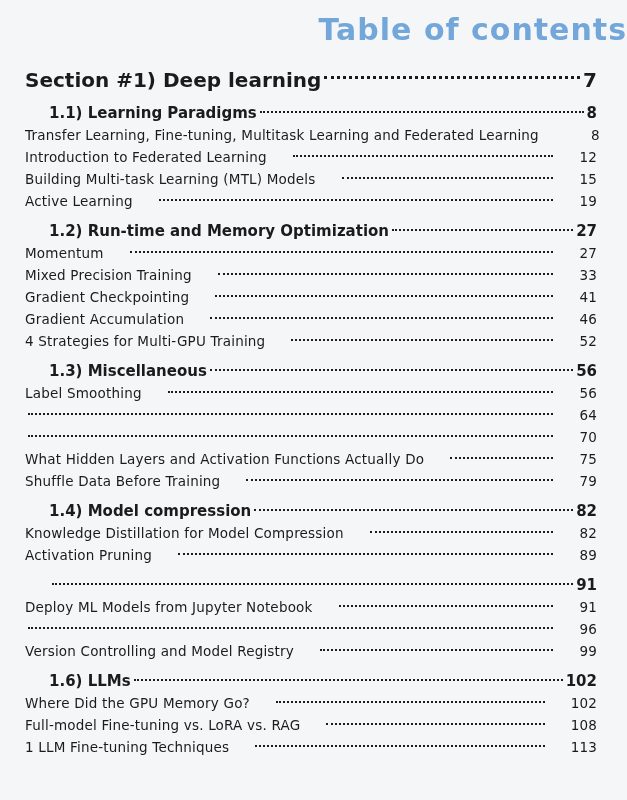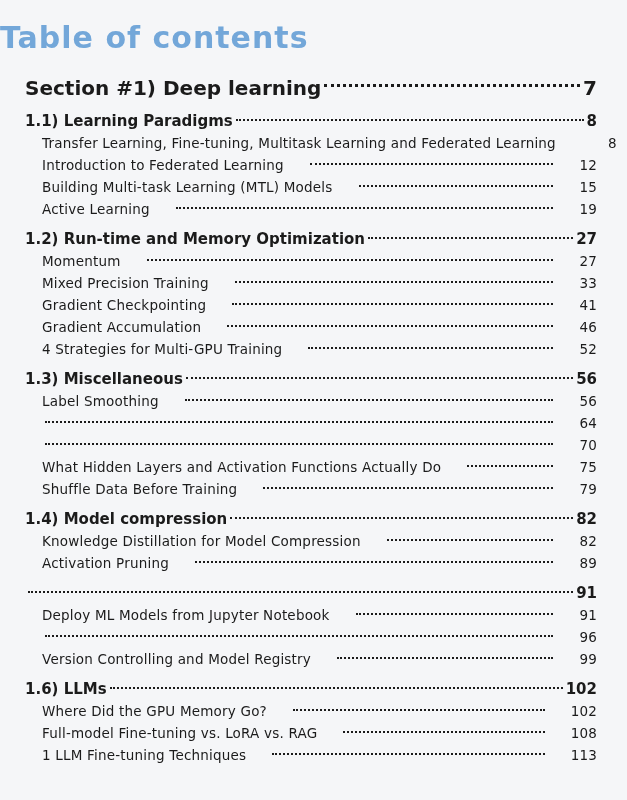--- a/index.html
+++ b/index.html
@@ -15,22 +15,22 @@
   body {
     width: 627px;
     height: 800px;
     overflow: hidden;
     background: var(--bg);
     color: var(--text);
     font-family: "DejaVu Sans", "Liberation Sans", sans-serif;
   }
   .title {
     margin: 0;
-    padding-top: 20px;
-    text-align: left;
+    padding-top: 12px;
+    text-align: right;
     font-size: 30px;
     font-weight: 700;
     letter-spacing: 1px;
     color: var(--title);
   }
   .toc {
     padding: 16px 30px 0 25px;
   }
   .row {
     display: flex;
@@ -46,28 +46,28 @@
   .row.section {
     font-size: 20px;
     font-weight: 700;
     margin-top: 2px;
     padding: 3px 0 2px 0;
   }
   .row.section .leader { border-bottom-width: 3px; margin-bottom: 5px; }
   .row.subsection {
     font-size: 15px;
     font-weight: 700;
-    margin-left: 0;
+    margin-left: 24px;
     margin-top: 8px;
     padding: 2px 0;
   }
   .row.subsection .leader { border-bottom-width: 2.5px; margin-bottom: 3px; }
   .row.item {
     font-size: 13.5px;
-    margin-left: 17px;
+    margin-left: 0;
     padding: 3px 0;
     letter-spacing: 0.2px;
     gap: 23px;
   }
   .row.item .leader { border-bottom-width: 2px; margin-bottom: 3px; }
 </style>
 </head>
 <body>
 
 <div class="page">

